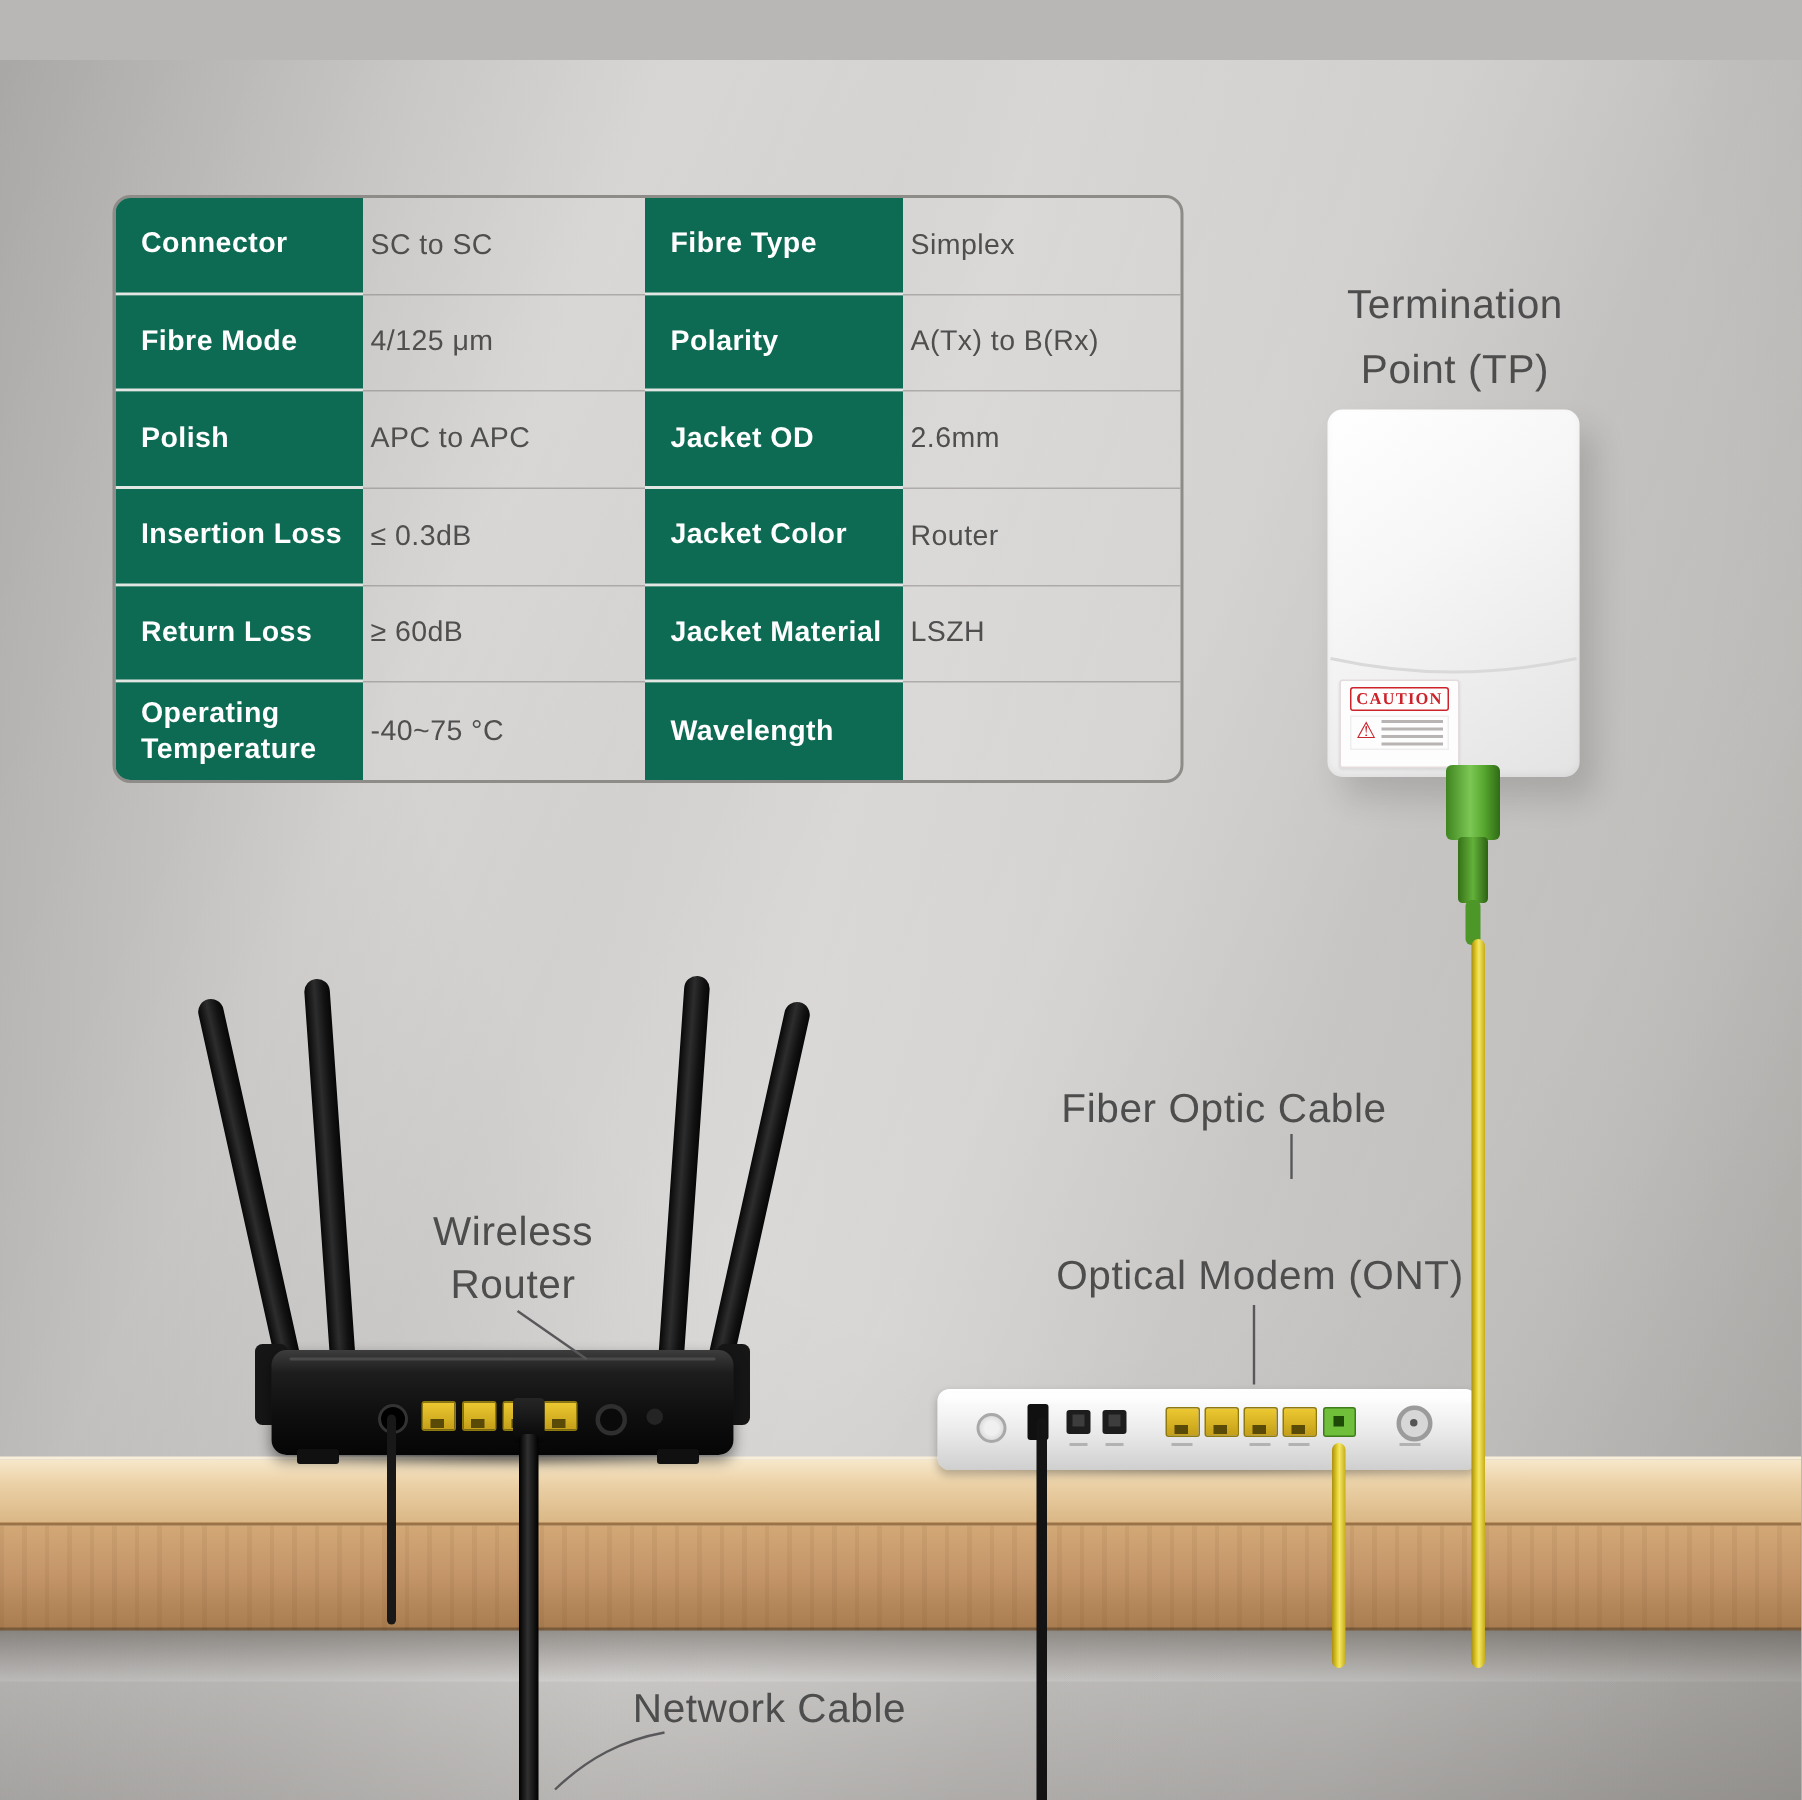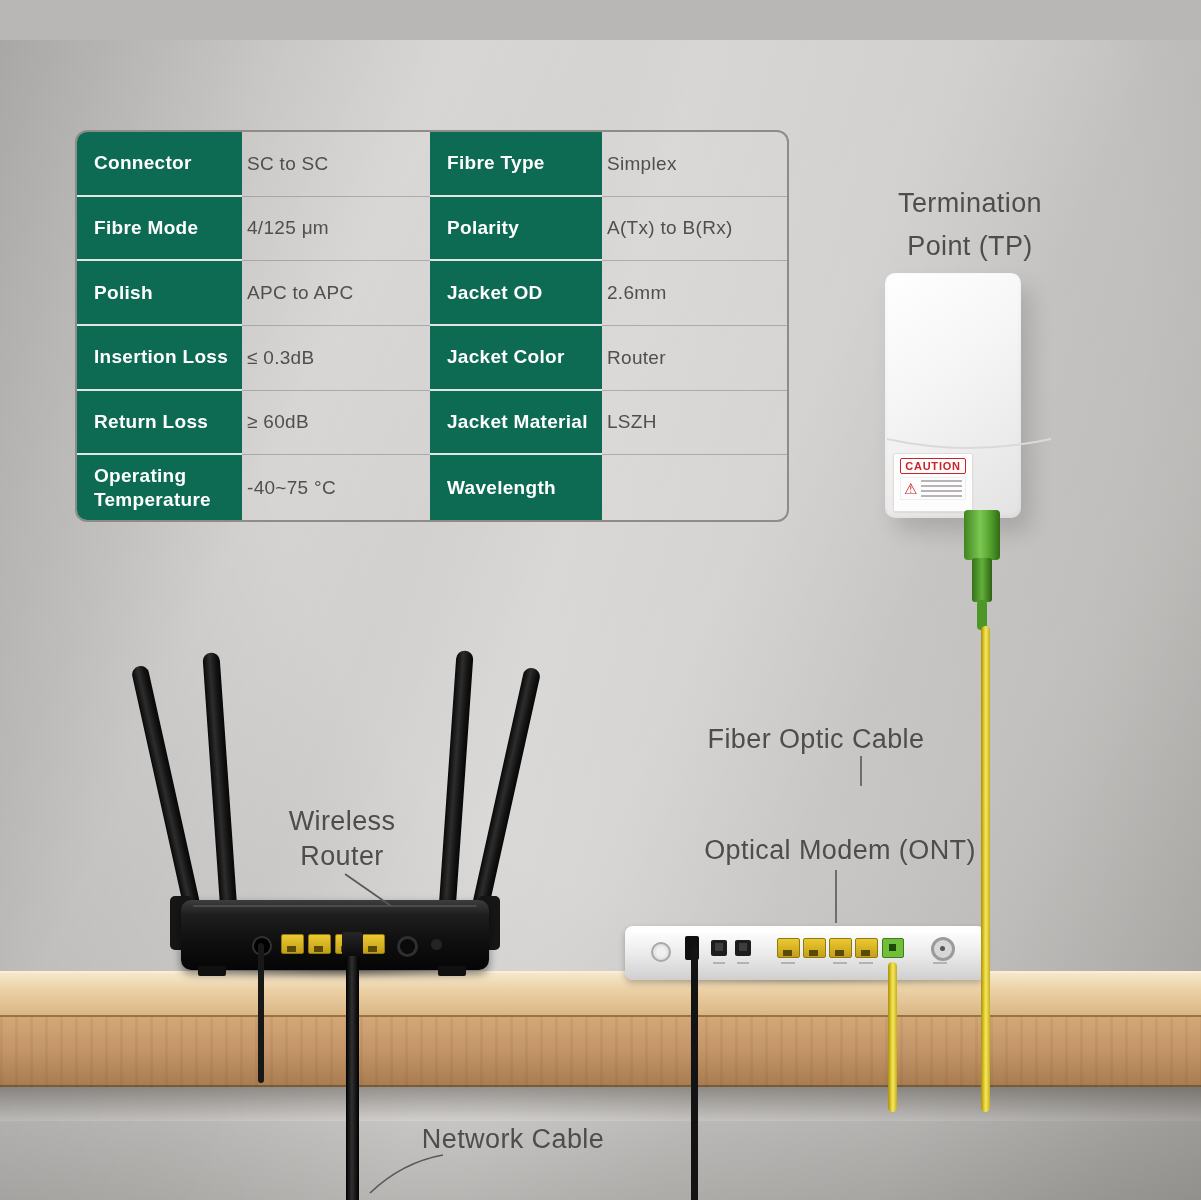--- a/index.html
+++ b/index.html
@@ -28,23 +28,23 @@
       padding-left:5px;letter-spacing:.3px;border-bottom:1px solid rgba(120,118,115,0.45);}
   .nb{border-bottom:none !important;}
   
   .lbl{position:absolute;color:var(--label-text,#4d4d4d);font-size:27px;letter-spacing:.4px;text-align:center;}
   .lbl-termination{left:830px;top:142px;width:280px;line-height:43px;}
   .lbl-router{left:257px;top:764px;width:170px;line-height:35px;}
   .lbl-fiber{left:681px;top:684px;width:270px;}
   .lbl-modem{left:672px;top:795px;width:336px;}
   .lbl-network{left:398px;top:1084px;width:230px;}
   
-  .tp-box{left:885px;top:233px;width:136px;height:245px;border-radius:10px;
+  .tp-box{left:885px;top:233px;width:168px;height:245px;border-radius:10px;
       background:linear-gradient(145deg,#ffffff 0%,#f6f6f6 40%,#e3e3e3 100%);
-      box-shadow:10px 14px 22px rgba(0,0,0,0.14), inset 0 -2px 5px rgba(0,0,0,0.05);}
+      box-shadow:10px 14px 22px rgba(0,0,0,0.14), inset 0 -2px 5px rgba(0,0,0,0.05);font-family:Liberation Serif, serif;}
   .tp-arc{position:absolute;left:0;top:158px;}
   .caution{position:absolute;left:8px;top:180px;width:78px;height:57px;background:#fdfdfd;
       border:1px solid #e4dcdc;border-radius:2px;box-shadow:0 1px 2px rgba(0,0,0,0.08);}
   .caution-word{margin:4px 6px 2px 6px;border:1px solid var(--caution-red,#cc2229);border-radius:2px;
       color:var(--caution-red,#cc2229);font-weight:700;font-size:11px;letter-spacing:.8px;text-align:center;padding:1px 0;}
   .caution-mini{display:flex;align-items:center;gap:4px;margin:3px 6px;border:1px solid #eee;padding:2px 3px;}
   .warn-tri{color:var(--caution-red,#cc2229);font-size:15px;line-height:15px;}
   .fine-lines{display:flex;flex-direction:column;gap:3px;flex:1;}
   .fine-lines div{height:2px;background:#b9b4b4;}
   

